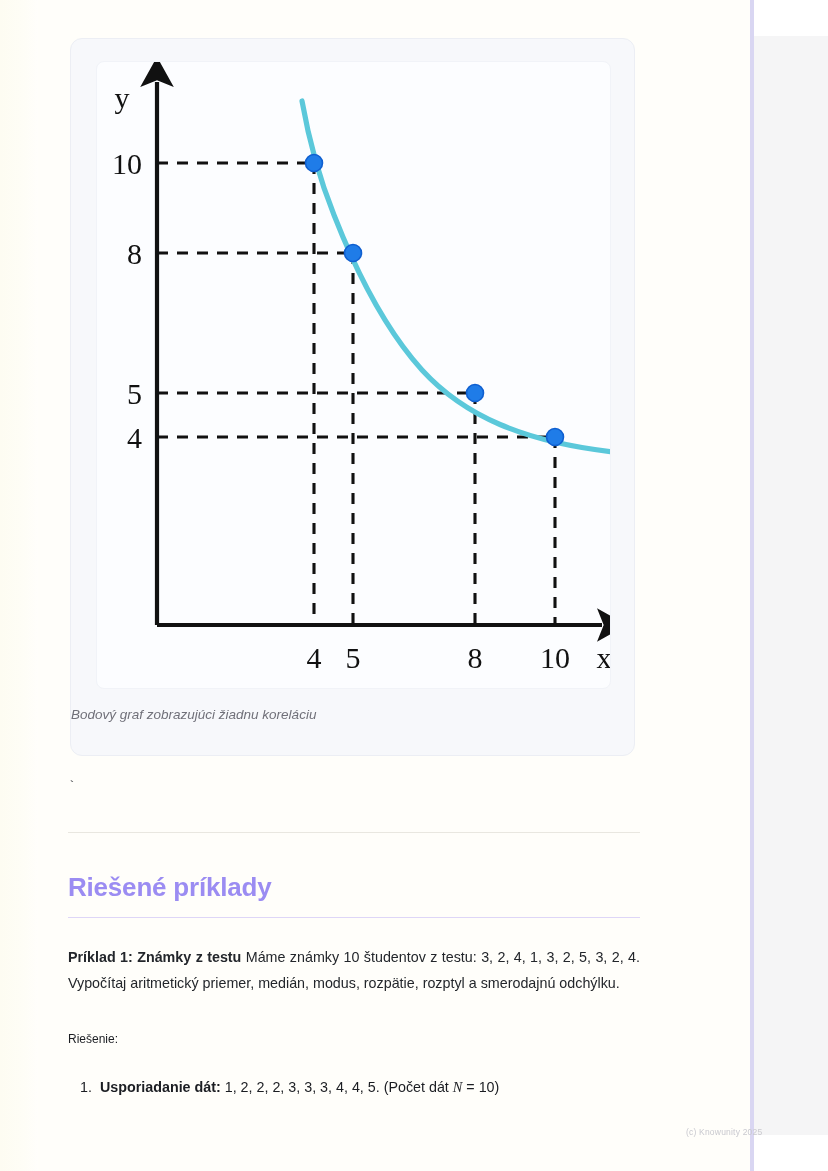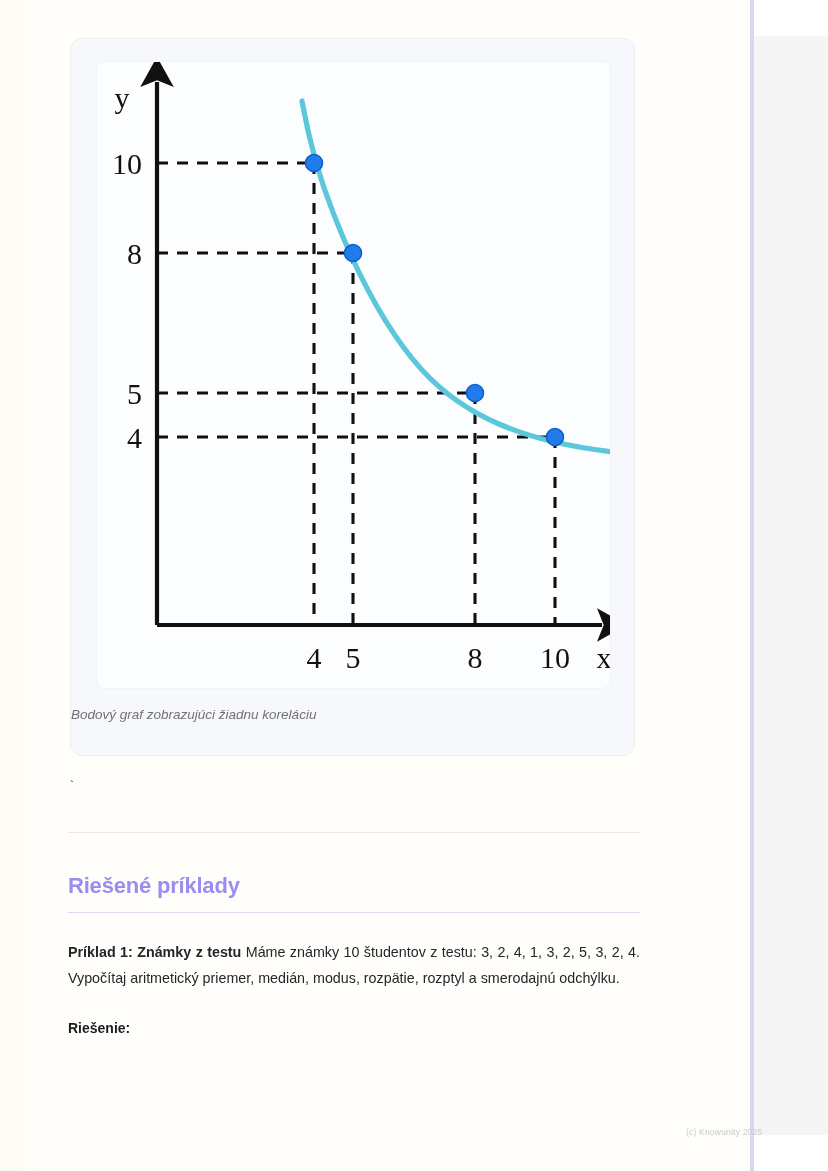--- a/index.html
+++ b/index.html
@@ -110,44 +110,44 @@
     font-family: "Liberation Mono", monospace;
   }
   .hr-light {
     border: 0;
     border-top: 1px solid #e9e7e0;
     margin: 18px 0 0 0;
     width: 572px;
   }
   .section-title {
     margin: 40px 0 0 0;
-    font-size: 22px;
+    font-size: 26px;
     font-weight: 700;
     color: #9b8cf2;
     letter-spacing: -0.2px;
     line-height: 1.15;
   }
   .hr-accent {
     border: 0;
     border-top: 1px solid #ded6f7;
     margin: 14px 0 0 0;
     width: 572px;
   }
   .para {
     margin: 26px 0 8px 0;
     font-size: 14.3px;
     line-height: 26px;
     text-align: justify;
     color: #23262b;
   }
   .para b, .para strong { font-weight: 700; }
   .subhead {
-    margin: 24px 0 0 0;
-    font-size: 14px;
-    font-weight: 700;
+    margin: 30px 0 0 0;
+    font-size: 12px;
+    font-weight: 400;
     line-height: 26px;
     color: #1b1d22;
   }
   ol.steps {
     margin: 22px 0 0 0;
     padding-left: 28px;
     font-size: 14.3px;
     line-height: 26px;
   }
   ol.steps li { padding-left: 4px; }
@@ -248,20 +248,23 @@
     <h2 class="section-title">Riešené príklady</h2>
 
     <hr class="hr-accent">
 
     <p class="para">
       <strong>Príklad 1: Známky z testu</strong><span> Máme známky 10 študentov z testu: 3, 2, 4, 1, 3, 2, 5, 3, 2, 4. Vypočítaj aritmetický priemer, medián, modus, rozpätie, rozptyl a smerodajnú odchýlku.</span>
     </p>
 
     <p class="subhead">Riešenie:</p>
 
+    <ol class="steps">
+      <li><strong>Usporiadanie dát:</strong><span> 1, 2, 2, 2, 3, 3, 3, 4, 4, 5. (Počet dát </span><span class="mathvar">N</span><span> = 10)</span></li>
+    </ol>
   </div>
 
   <div class="scroll-rail"></div>
   <div class="right-gutter-top"></div>
   <div class="right-panel"></div>
   <div class="right-gutter-bottom"></div>
 
   <div class="watermark">(c) Knowunity 2025</div>
 </div>
 

